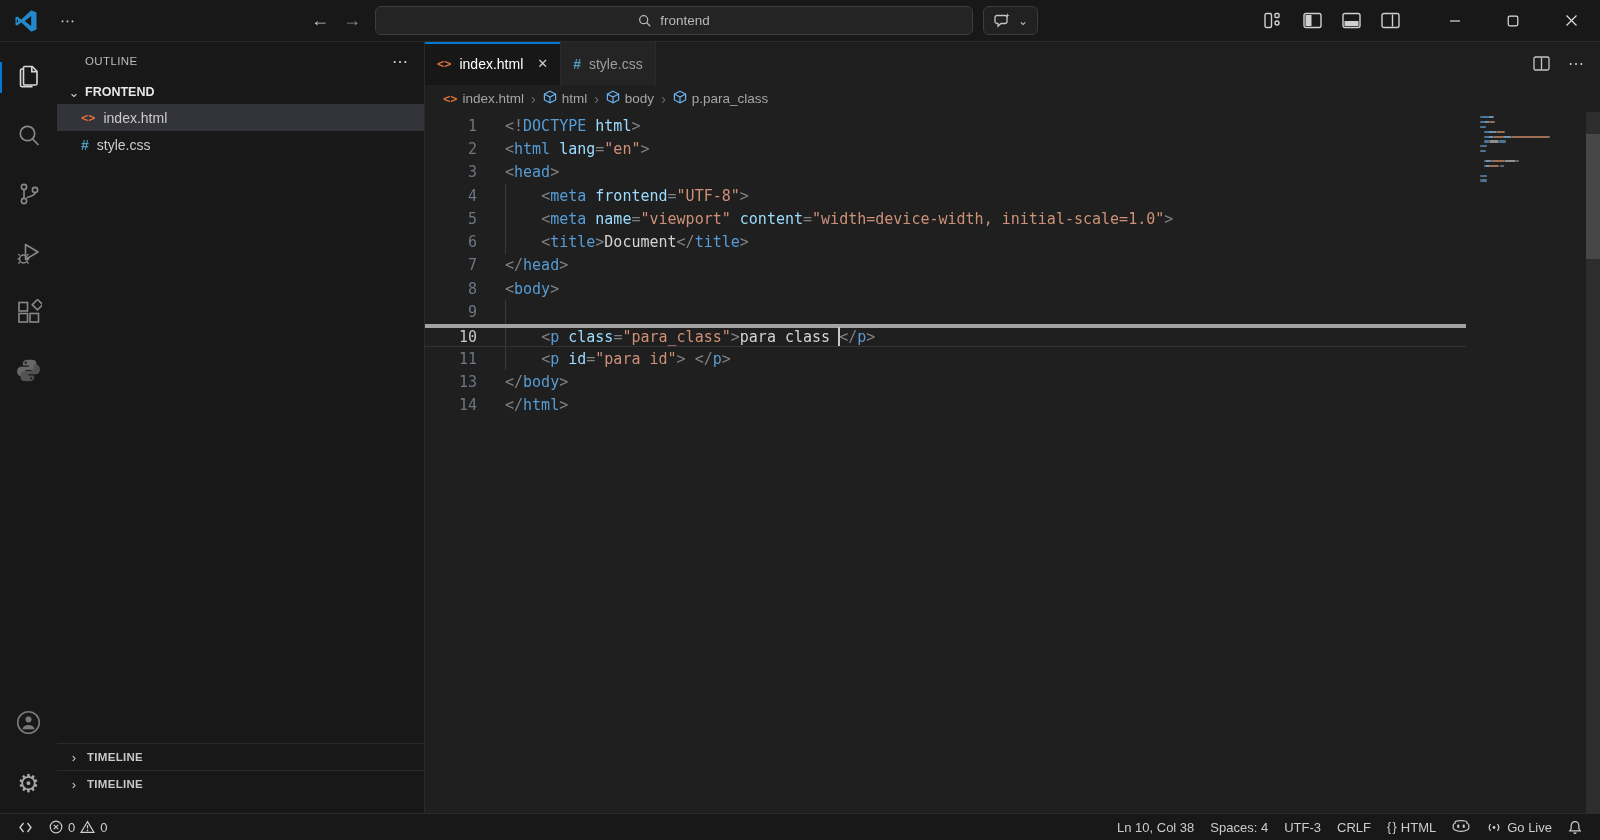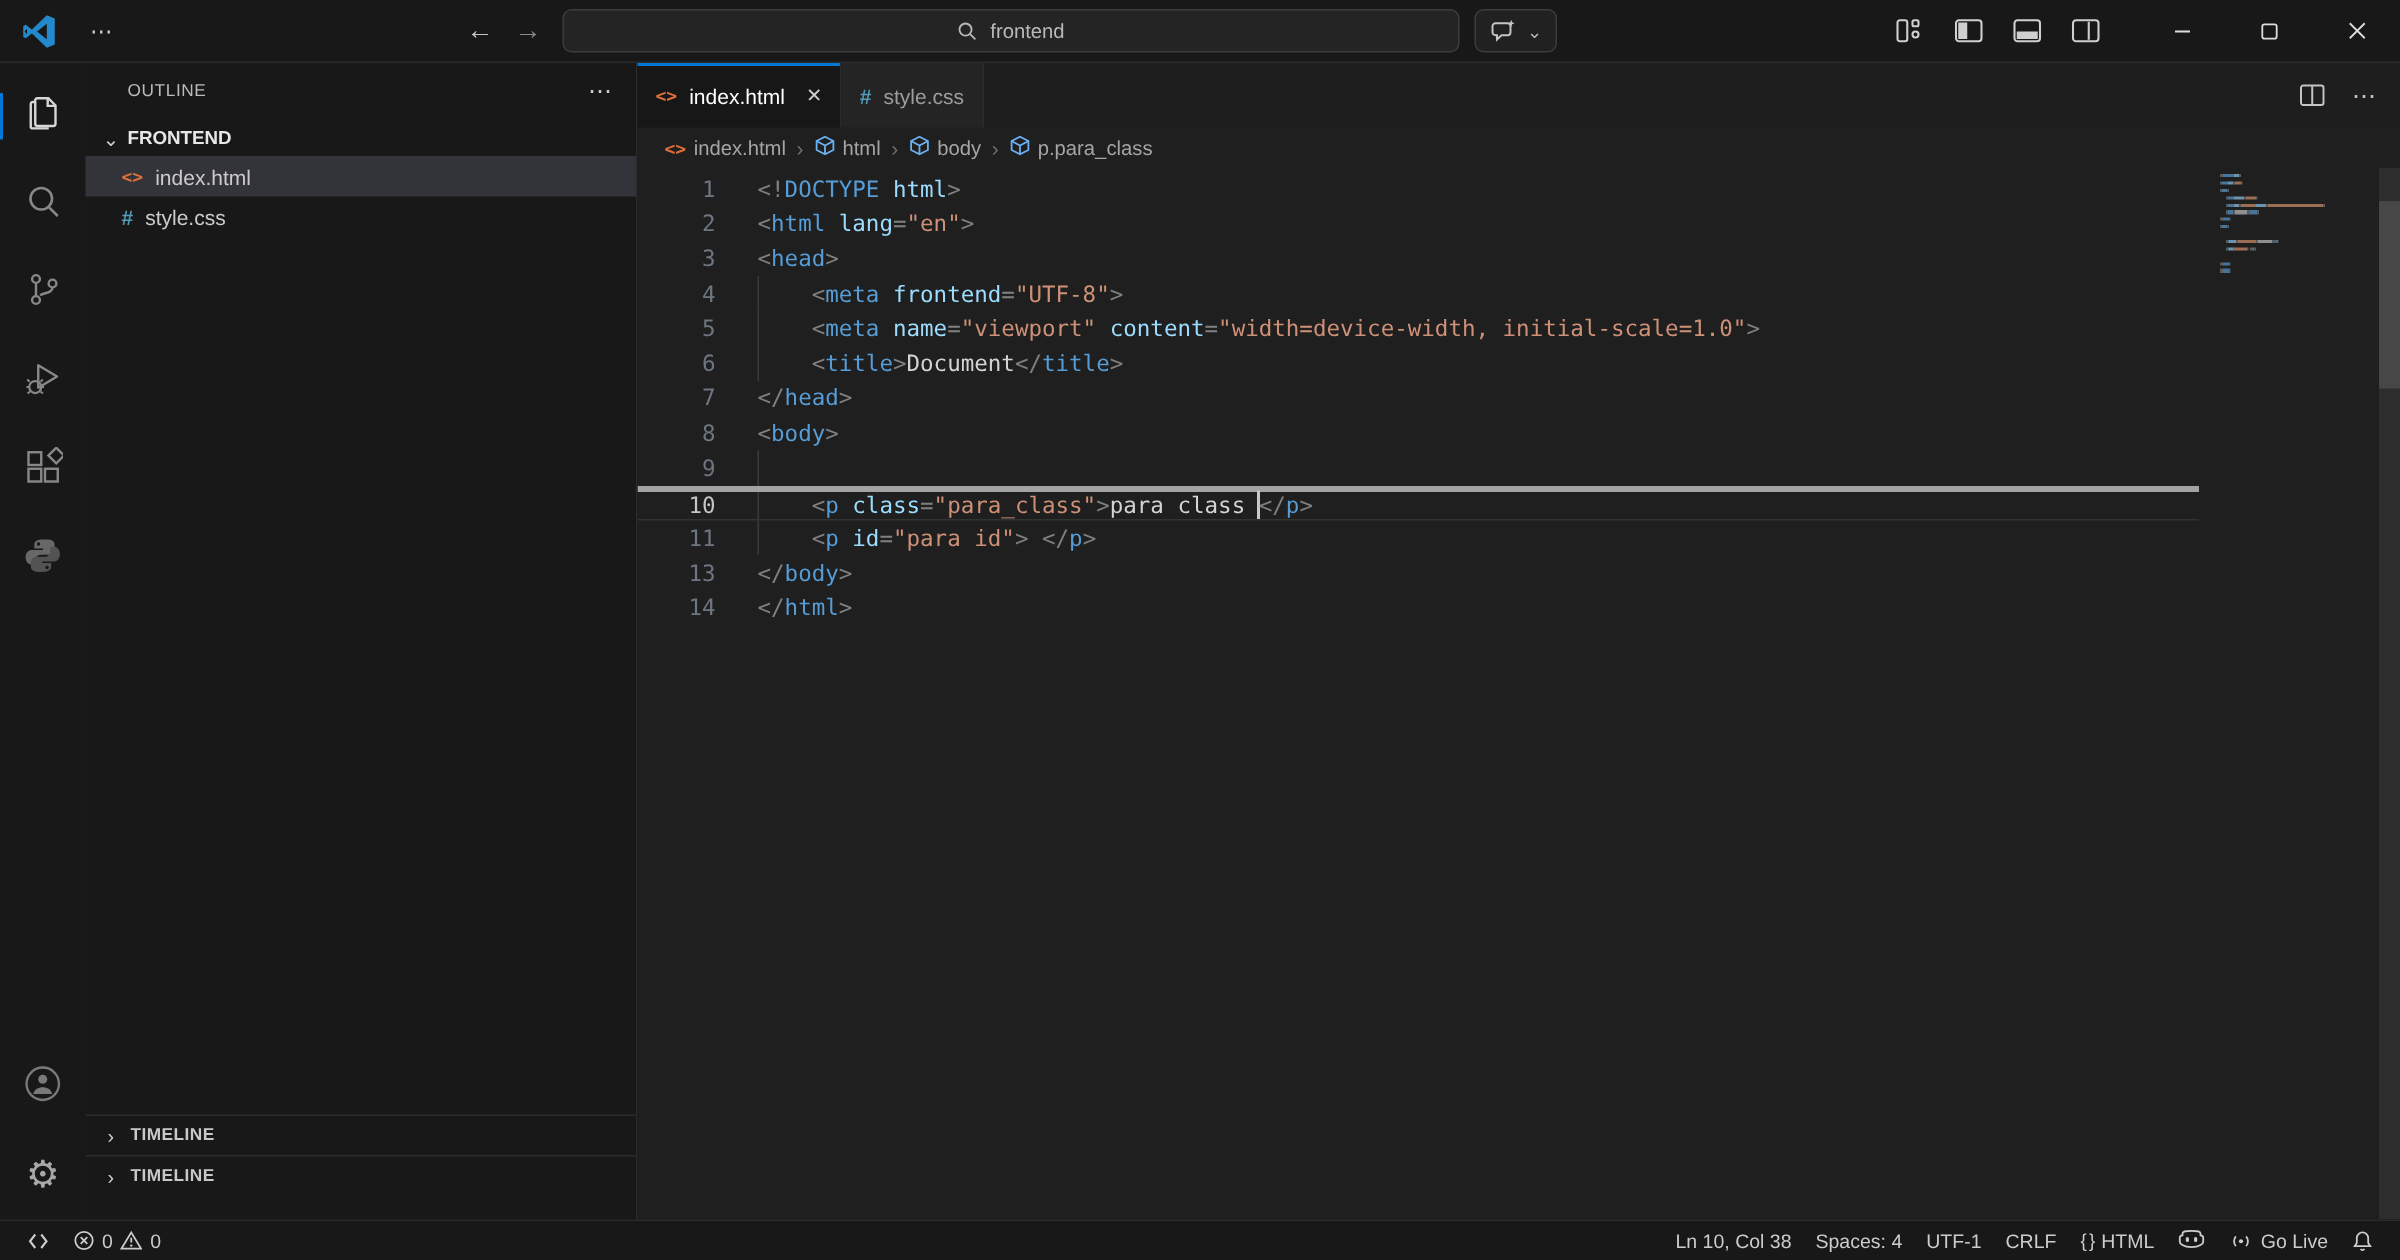--- a/index.html
+++ b/index.html
@@ -496,21 +496,21 @@
     </div>
   </div>
   <div class="st-right">
     <div class="st-item">
         <span>Ln 10, Col 38</span>
       </div>
     <div class="st-item">
         <span>Spaces: 4</span>
       </div>
     <div class="st-item">
-        <span>UTF-1</span>
+        <span>UTF-3</span>
       </div>
     <div class="st-item">
         <span>CRLF</span>
       </div>
     <div class="st-item">
       <span class="braces">{ }</span>
       <span>HTML</span>
     </div>
     <div class="st-item">
       <svg width="18" height="14" viewBox="0 0 18 14">

